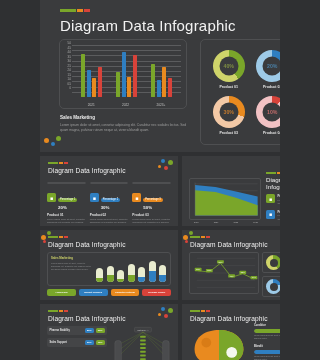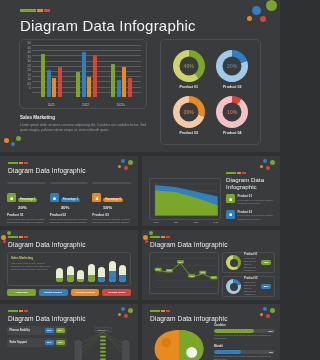--- a/index.html
+++ b/index.html
@@ -5,21 +5,21 @@
   * { box-sizing: border-box; margin: 0; padding: 0; }
   html, body {
     width: 280px; height: 360px;
     background: #2f3032;
     font-family: "Liberation Sans", sans-serif;
     overflow: hidden;
   }
   .deck { position: relative; width: 280px; height: 360px; }
 
   
-  .slide { position: absolute; background: #3a3b3d; overflow: hidden; }
+  .slide { position: absolute; background: #3a3b3d; overflow: hidden; margin-left: 40px; }
   .slide.hero { left: 0; top: 0; width: 280px; height: 152px; }
   .slide.s2a  { left: 0;   top: 156px; width: 138px; height: 70px; }
   .slide.s2b  { left: 142px; top: 156px; width: 138px; height: 70px; }
   .slide.s3a  { left: 0;   top: 230px; width: 138px; height: 70px; }
   .slide.s3b  { left: 142px; top: 230px; width: 138px; height: 70px; }
   .slide.s4a  { left: 0;   top: 304px; width: 138px; height: 70px; }
   .slide.s4b  { left: 142px; top: 304px; width: 138px; height: 70px; }
 
   
   .accent { display: flex; gap: 1px; height: 2px; }

